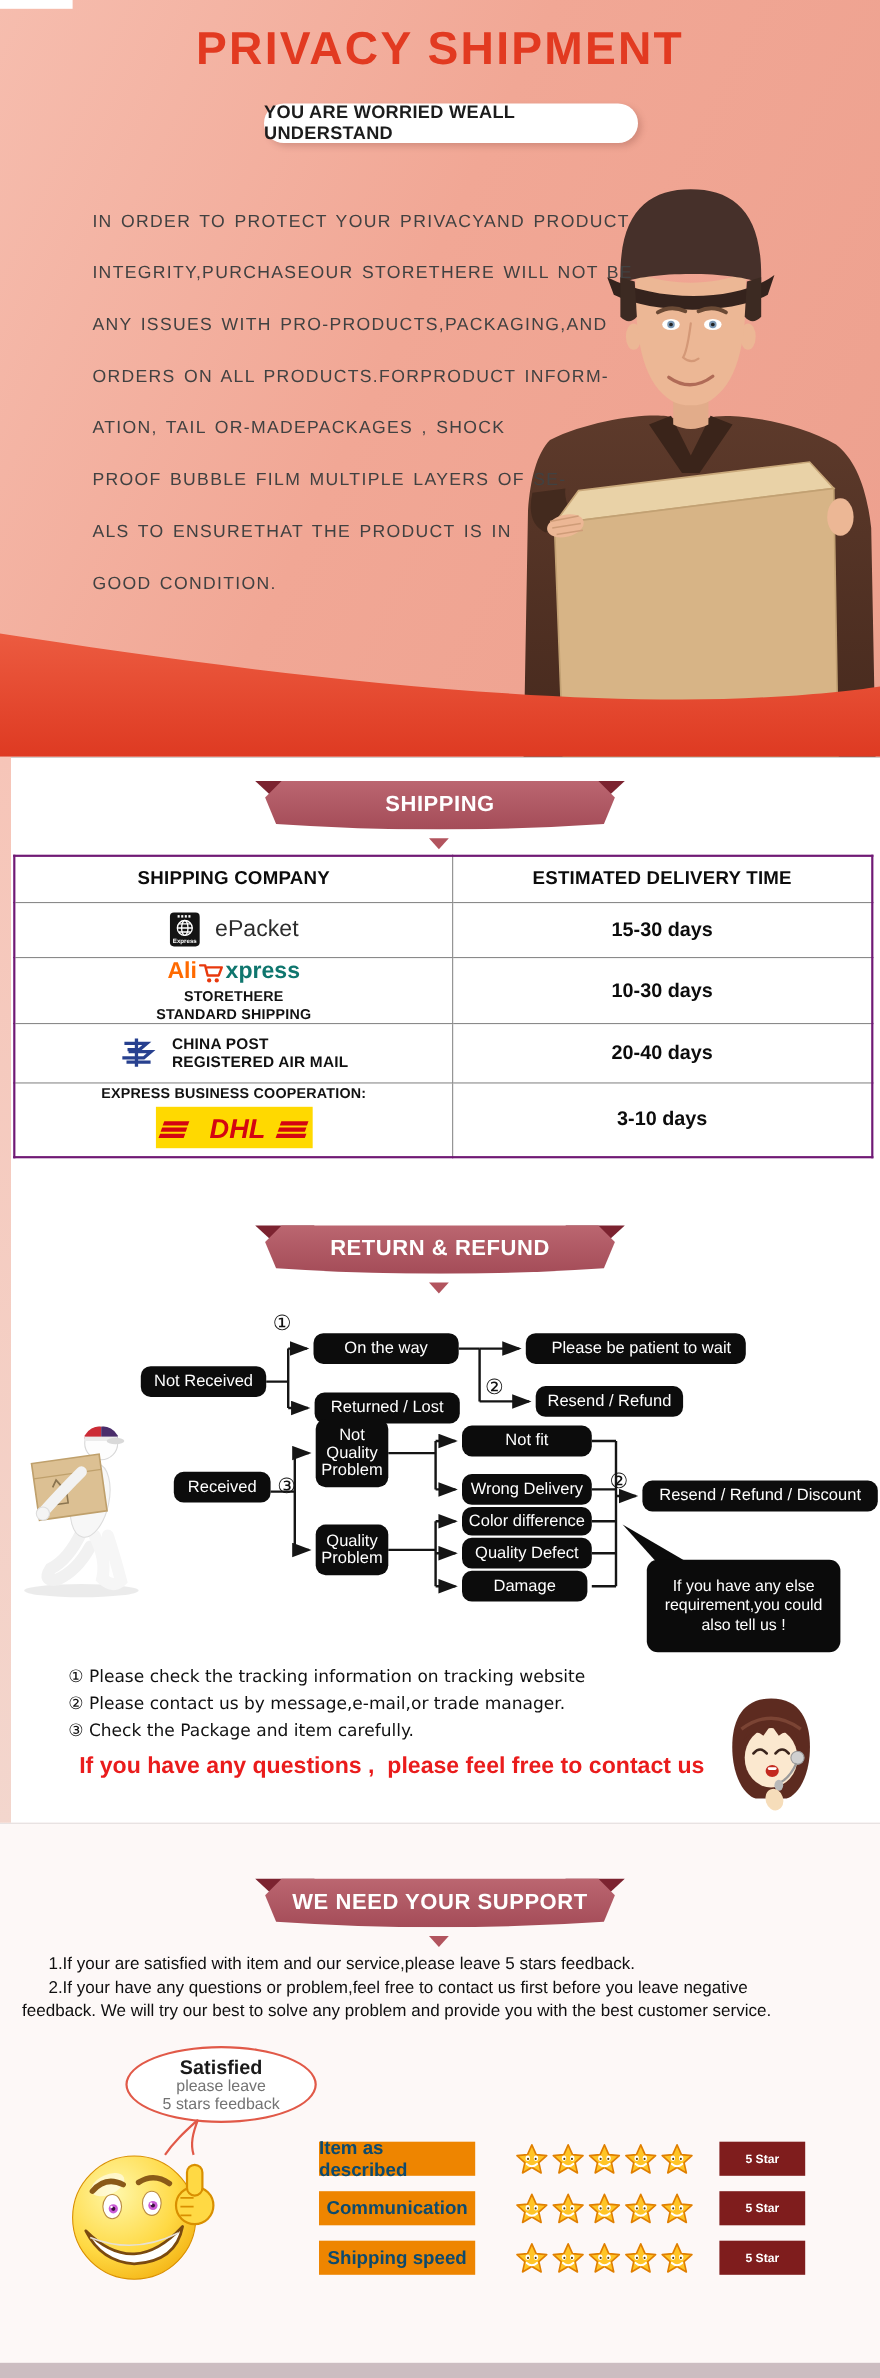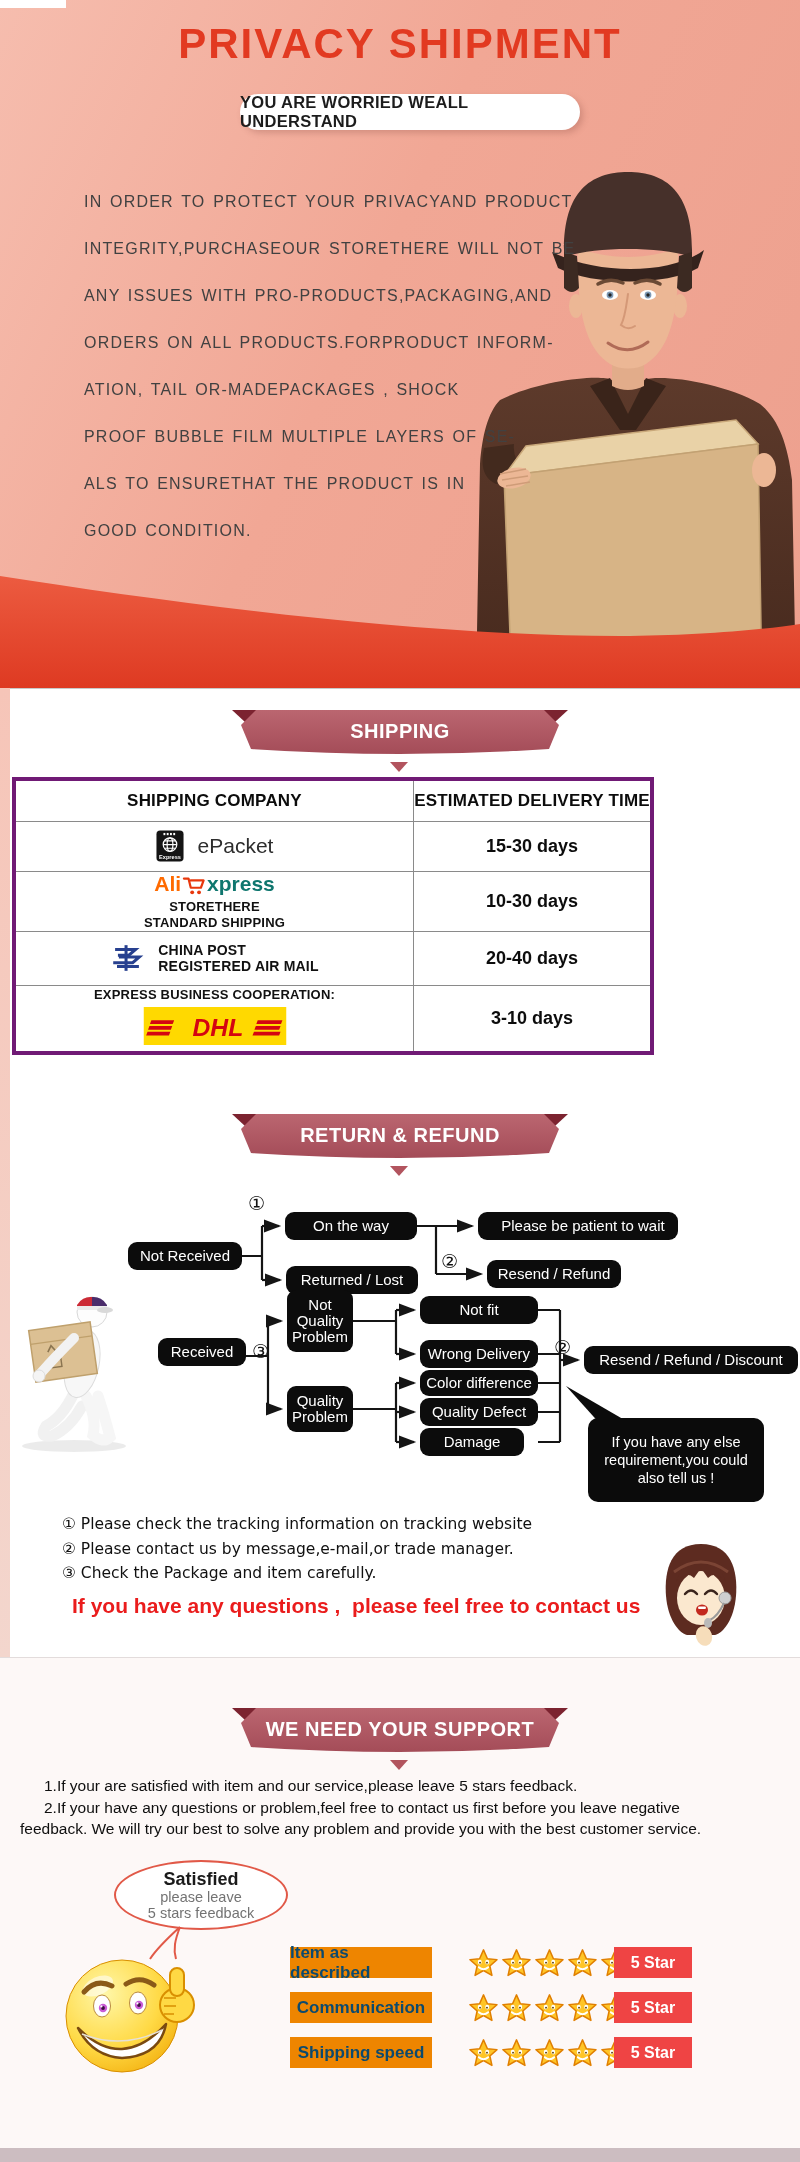--- a/index.html
+++ b/index.html
@@ -32,21 +32,21 @@
   
   .ribbon{width:344px;height:46px;z-index:4;}
   .ribbon svg{position:absolute;left:0;top:0;width:344px;height:46px;}
   .ribbon-text{position:absolute;left:0;top:6px;width:344px;text-align:center;color:#fff;
                font-size:20px;font-weight:bold;letter-spacing:.5px;line-height:34px;}
   .ribbon-arrow{position:absolute;left:162px;top:54px;width:0;height:0;
                 border-left:9px solid transparent;border-right:9px solid transparent;
                 border-top:10px solid #b2545e;}
 
   
-  .ship-table{left:12px;top:777px;width:642px;border:4px solid #701a75;border-collapse:collapse;
+  .ship-table{left:12px;top:777px;width:782px;border:2px solid #701a75;border-collapse:collapse;
               background:#fff;z-index:2;}
   .ship-table td{border:1px solid #8a8a8a;vertical-align:middle;text-align:center;padding:0;}
   .c1{width:397px;}
   .th{font-size:17px;font-weight:bold;color:#0c0c0c;letter-spacing:.2px;}
   .time{font-size:18px;font-weight:bold;color:#0c0c0c;}
   .co-flex{display:flex;align-items:center;justify-content:center;gap:14px;}
   .epacket-name{font-size:21px;color:#2d2d2d;}
   .sub-line{font-size:13px;font-weight:bold;color:#111;line-height:16px;letter-spacing:.2px;}
   .ali-line{display:flex;align-items:flex-end;justify-content:center;gap:1px;margin-bottom:3px;}
   .ali-a{font-size:21px;font-weight:bold;color:#ff6a00;}
@@ -80,22 +80,22 @@
         background:#fff;display:flex;flex-direction:column;align-items:center;justify-content:center;z-index:2;}
   .sat-title{font-size:18px;font-weight:bold;color:#1a1a1a;line-height:19px;}
   .sat-line{font-size:14.5px;color:#737373;line-height:16px;}
   .sat-tail{left:148px;top:1925px;width:42px;height:36px;z-index:2;}
   .smiley-svg{left:58px;top:1950px;width:150px;height:126px;z-index:2;}
   .fb-row{position:absolute;height:31px;z-index:2;}
   .fb-label{position:absolute;left:290px;width:142px;height:31px;background:#ee8500;color:#0c4a6e;
         font-size:17px;font-weight:bold;display:flex;align-items:center;justify-content:center;}
   .fb-stars{position:absolute;left:468px;height:31px;display:flex;gap:2px;align-items:center;}
   .fb-stars svg{width:31px;height:30px;display:block;}
-  .fb-tag{position:absolute;left:614px;width:78px;height:31px;background:#ef4444;color:#fff;
-        font-size:16px;font-weight:bold;display:flex;align-items:center;justify-content:center;}
+  .fb-tag{position:absolute;left:654px;width:78px;height:31px;background:#7f1d1d;color:#fff;
+        font-size:11px;font-weight:bold;display:flex;align-items:center;justify-content:center;}
 </style>
 </head>
 <body>
 
 <div class="page">
 
   <svg width="0" height="0" style="position:absolute">
     <defs>
       <linearGradient id="rbg" x1="0" y1="0" x2="0" y2="1">
         <stop offset="0" stop-color="#bb6670"></stop>
@@ -332,21 +332,21 @@
     <div class="pill" style="left:287px;top:110px;width:66px;height:62px;">Not Quality Problem</div>
     <div class="pill" style="left:420px;top:116px;width:118px;height:28px;">Not fit</div>
     <div class="pill" style="left:158px;top:158px;width:88px;height:28px;">Received</div>
     <span class="cnum" style="left:252px;top:160px;">③</span>
     <div class="pill" style="left:420px;top:160px;width:118px;height:28px;">Wrong Delivery</div>
     <div class="pill" style="left:420px;top:190px;width:118px;height:26px;">Color difference</div>
     <span class="cnum" style="left:554px;top:156px;">②</span>
     <div class="pill" style="left:584px;top:166px;width:214px;height:28px;">Resend / Refund / Discount</div>
     <div class="pill" style="left:287px;top:206px;width:66px;height:46px;">Quality Problem</div>
     <div class="pill" style="left:420px;top:218px;width:118px;height:28px;">Quality Defect</div>
-    <div class="pill" style="left:420px;top:248px;width:104px;height:28px;">Damage</div>
+    <div class="pill" style="left:420px;top:248px;width:114px;height:28px;">Damage</div>
     <div class="blk-bubble">If you have any else requirement,you could also tell us !</div>
   </div>
 
   <div class="abs notes">
     <div>① Please check the tracking information on tracking website</div>
     <div>② Please contact us by message,e-mail,or trade manager.</div>
     <div>③ Check the Package and item carefully.</div>
   </div>
   <div class="abs contact">If you have any questions ,  please feel free to contact us</div>
 

